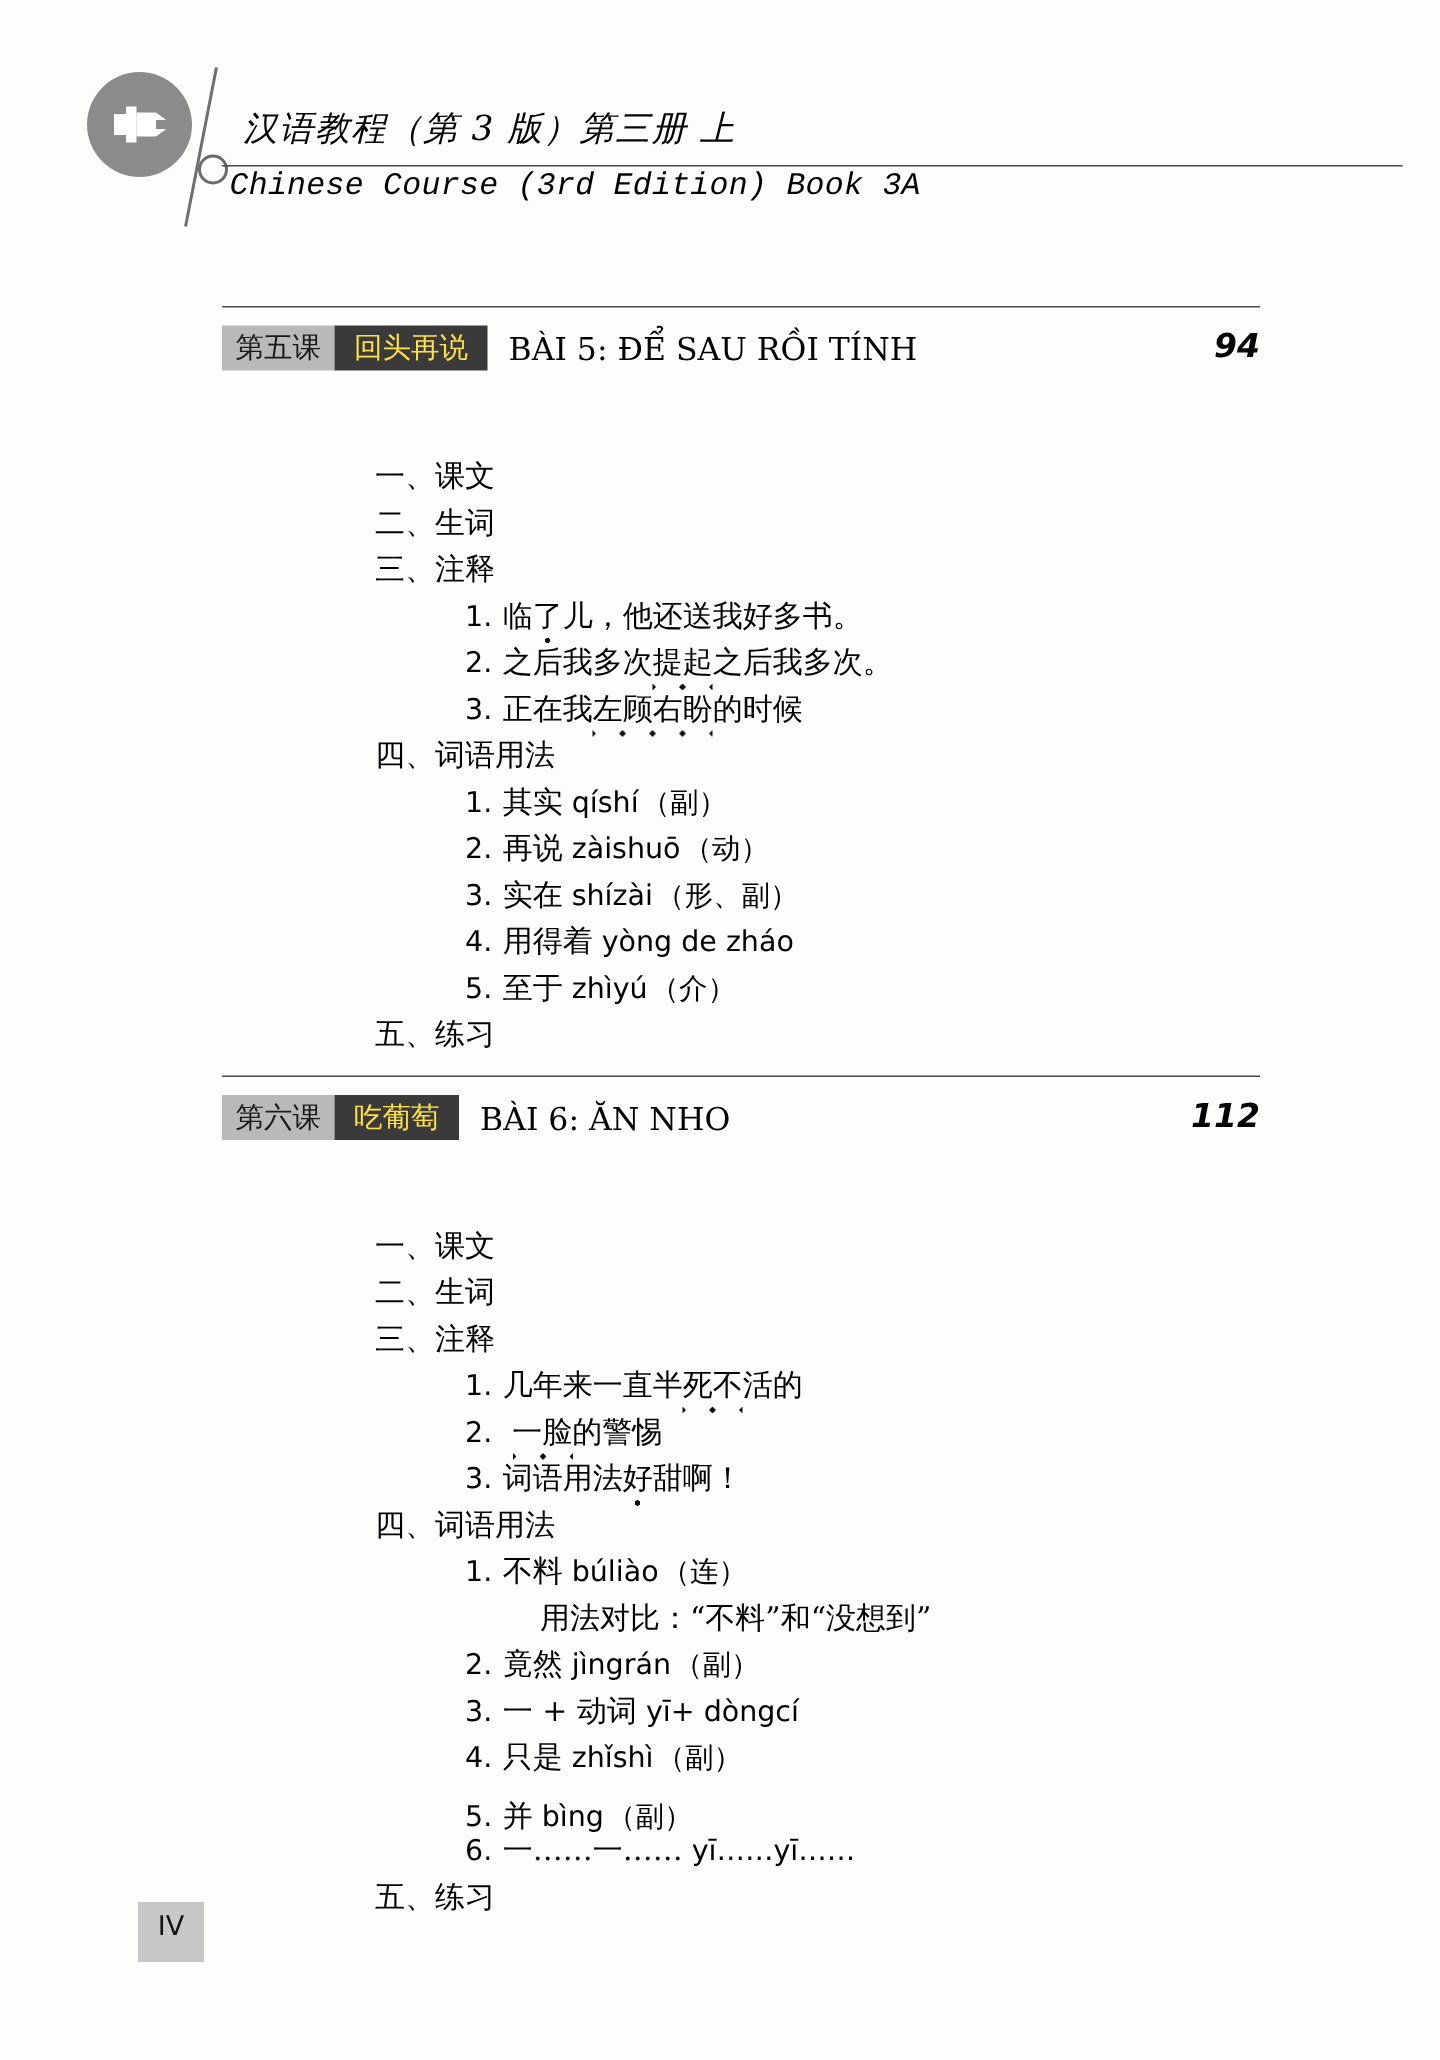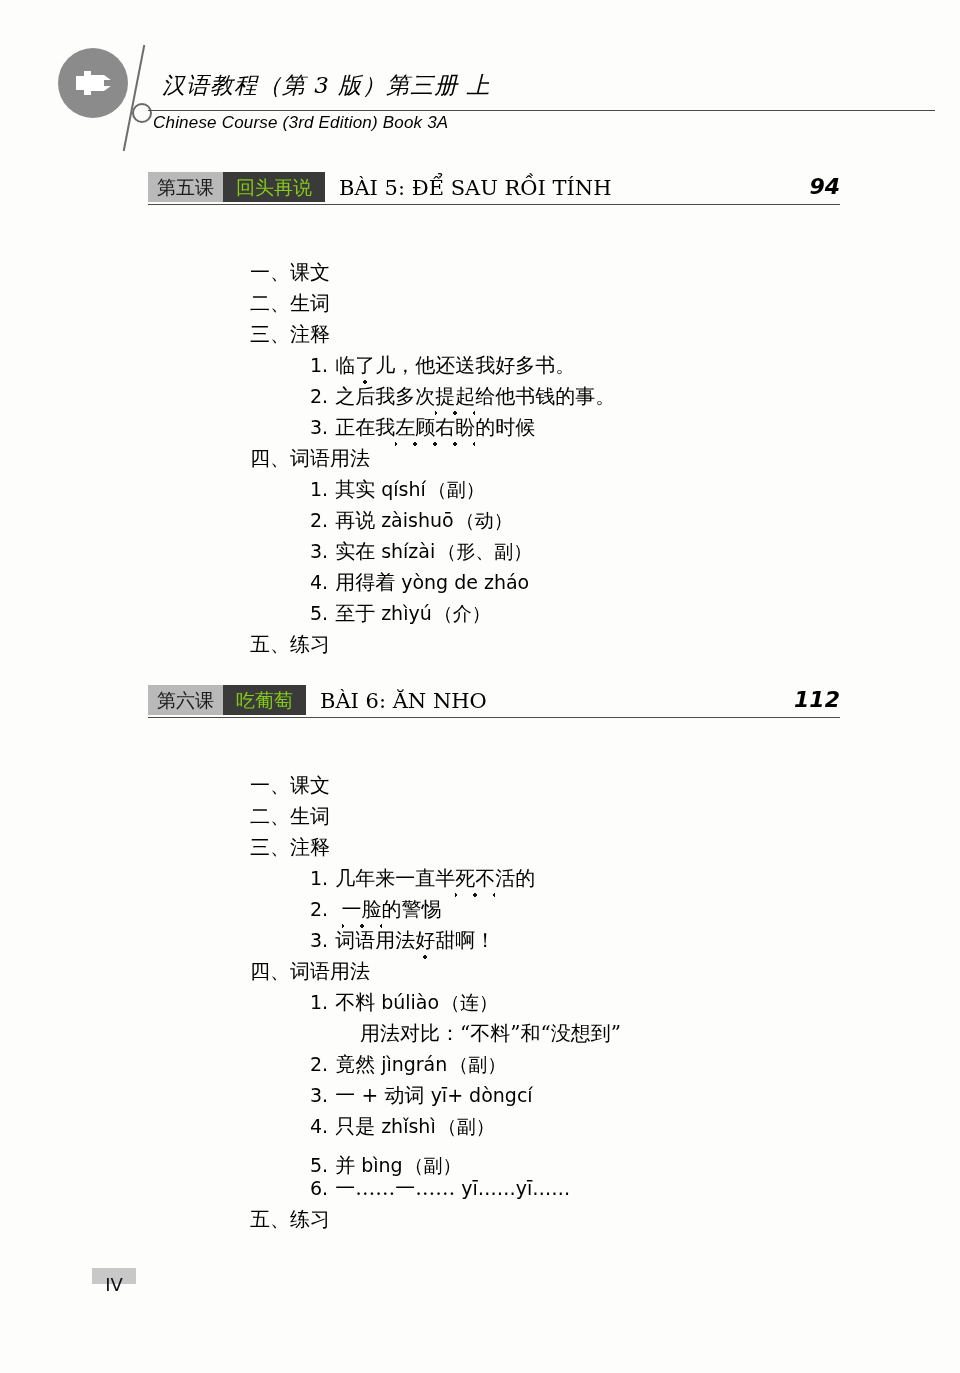--- a/index.html
+++ b/index.html
@@ -62,54 +62,55 @@
     left: 162px; top: 70px;
     font-family: "DejaVu Serif", serif;
     font-size: 23px;
     font-style: italic;
     letter-spacing: 1px;
     white-space: nowrap;
   }
   .title-en {
     position: absolute;
     left: 153px; top: 113px;
-    font-family: Liberation Sans, sans-serif;
-    font-size: 17px;
+    font-family: Liberation Mono, monospace;
+    font-size: 21px;
     font-style: italic;
     letter-spacing: 0.2px;
     white-space: nowrap;
   }
 
   
   .lesson { position: absolute; left: 0; width: 960px; }
   .lesson-head {
     position: relative;
     height: 34px;
     margin-left: 148px;
     width: 692px;
+    margin-top: 45px;
   }
   .tag-cn-num {
     position: absolute;
     left: 0; top: 0;
     height: 30px;
     padding: 0 9px;
     background: #b9b9b9;
     color: #1a1a1a;
     font-family: "DejaVu Serif", serif;
     font-size: 19px;
     line-height: 30px;
     white-space: nowrap;
   }
   .tag-cn-title {
     position: absolute;
     top: 0;
     height: 30px;
     padding: 0 13px;
     background: #3a3a3a;
-    color: #84cc16;
+    color: #fde047;
     font-family: "DejaVu Serif", serif;
     font-size: 19px;
     line-height: 30px;
     white-space: nowrap;
   }
   .vi-title {
     position: absolute;
     top: 1px;
     font-family: "DejaVu Serif", serif;
     font-size: 21px;
@@ -177,21 +178,21 @@
     background-image: radial-gradient(circle at center, #111 1.7px, transparent 1.9px);
     background-size: 1em 4px;
     background-repeat: repeat-x;
     background-position: center bottom;
   }
 
   
   .folio {
     position: absolute;
     left: 92px; top: 1268px;
-    width: 44px; height: 16px;
+    width: 44px; height: 40px;
     background: #c8c8c8;
   }
   .folio span {
     position: absolute;
     left: 0; right: 0; top: 6px;
     text-align: center;
     font-family: "DejaVu Sans", sans-serif;
     font-size: 18px;
     color: #111;
   }
@@ -223,21 +224,21 @@
           <div class="tag-cn-title" style="left: 75px;">回头再说</div>
           <div class="vi-title" style="left: 191px;">BÀI 5: ĐỂ SAU RỒI TÍNH</div>
           <div class="page-no">94</div>
         </div>
         <div class="head-rule" style="top: 32px;"></div>
         <div class="entries">
           <div class="entry lv1" style="top: 56px;"><span>一、课文</span></div>
           <div class="entry lv1" style="top: 87px;"><span>二、生词</span></div>
           <div class="entry lv1" style="top: 118px;"><span>三、注释</span></div>
           <div class="entry lv2" style="top: 149px;"><span class="num">1.</span><span>临</span><span class="dotted">了</span><span>儿，他还送我好多书。</span></div>
-          <div class="entry lv2" style="top: 180px;"><span class="num">2.</span><span>之后我多次</span><span class="dotted">提起</span><span>给他书钱的事。</span></div>
+          <div class="entry lv2" style="top: 180px;"><span class="num">2.</span><span>之后我多次</span><span class="dotted">提起</span><span>之后我多次。</span></div>
           <div class="entry lv2" style="top: 211px;"><span class="num">3.</span><span>正在我</span><span class="dotted">左顾右盼</span><span>的时候</span></div>
           <div class="entry lv1" style="top: 242px;"><span>四、词语用法</span></div>
           <div class="entry lv2" style="top: 273px;"><span class="num">1.</span><span class="han">其实</span><span class="py">qíshí</span><span class="pos">（副）</span></div>
           <div class="entry lv2" style="top: 304px;"><span class="num">2.</span><span class="han">再说</span><span class="py">zàishuō</span><span class="pos">（动）</span></div>
           <div class="entry lv2" style="top: 335px;"><span class="num">3.</span><span class="han">实在</span><span class="py">shízài</span><span class="pos">（形、副）</span></div>
           <div class="entry lv2" style="top: 366px;"><span class="num">4.</span><span class="han">用得着</span><span class="py">yòng de zháo</span></div>
           <div class="entry lv2" style="top: 397px;"><span class="num">5.</span><span class="han">至于</span><span class="py">zhìyú</span><span class="pos">（介）</span></div>
           <div class="entry lv1" style="top: 428px;"><span>五、练习</span></div>
         </div>
       </div>

